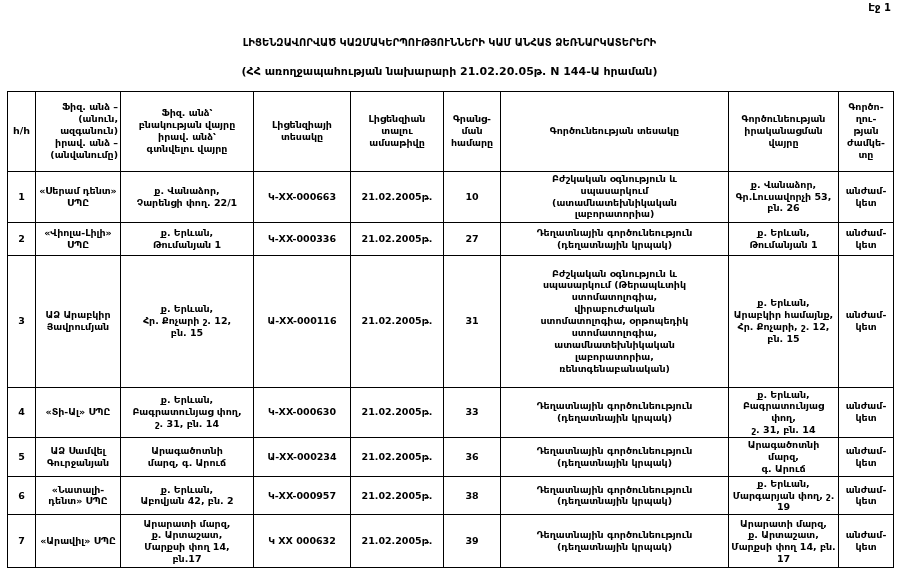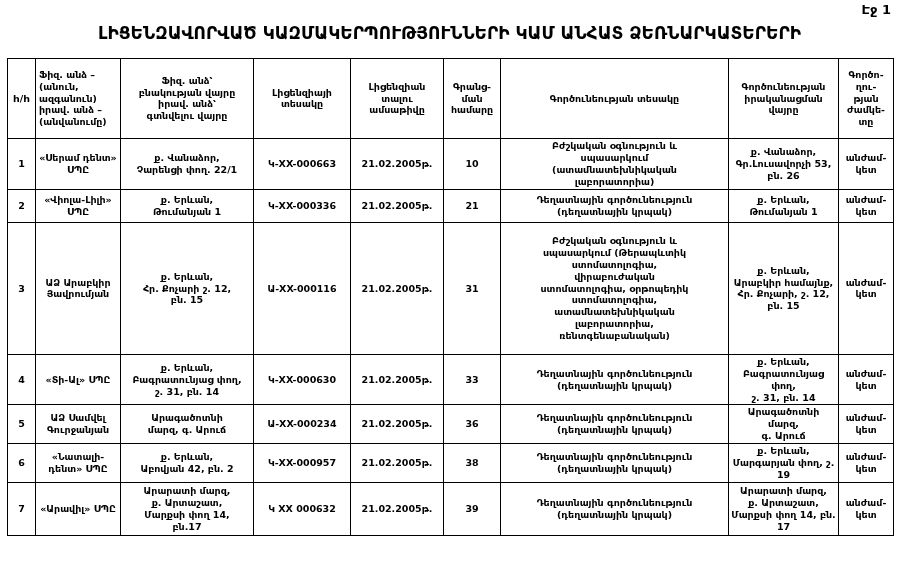--- a/index.html
+++ b/index.html
@@ -1,53 +1,54 @@
 <!DOCTYPE html>
 <html><head>
 <meta charset="utf-8">
 <style>
   html,body{margin:0;padding:0;background:#ffffff;}
   body{width:899px;height:579px;font-family:"DejaVu Sans",sans-serif;color:#000;}
   .page{position:relative;width:899px;height:579px;background:#fff;overflow:hidden;}
-  .page-num{position:absolute;top:2px;right:8px;font-size:13px;font-weight:bold;}
+  .page-num{position:absolute;top:2px;right:8px;font-size:10px;font-weight:bold;}
   .titles{text-align:center;padding-top:22px;}
-  .title-line{font-size:17px;font-weight:bold;line-height:1.35;}
+  .title-line{font-size:10px;font-weight:bold;line-height:1.35;margin-top:14px;}
   .title-cank{font-size:13px;font-weight:bold;margin-top:13px;letter-spacing:2px;}
   .subtitle{font-size:11px;font-weight:bold;margin-top:15px;}
   table.registry{border-collapse:collapse;table-layout:fixed;width:886px;margin:13px 0 0 7px;}
   table.registry th, table.registry td{
     border:1.6px solid #000;
     font-weight:bold;
     font-size:9.5px;
     line-height:1.25;
     text-align:center;
     vertical-align:middle;
     white-space:pre-line;
     padding:1px 2px;
     overflow:hidden;
   }
-  table.registry th.th-left{text-align:left;padding-left:3px;}
+  table.registry th.th-left{text-align:right;padding-left:3px;}
   thead tr{height:80px;}
   tbody tr:nth-child(1){height:51px;}
   tbody tr:nth-child(2){height:33px;}
   tbody tr:nth-child(3){height:132px;}
   tbody tr:nth-child(4){height:37px;}
   tbody tr:nth-child(5){height:31px;}
   tbody tr:nth-child(6){height:31px;}
   tbody tr:nth-child(7){height:53px;}
 </style>
 </head>
 <body>
 
 <div class="page">
 
   <div class="page-num">Էջ 1</div>
 
   <div class="titles">
     <div class="title-line">ԼԻՑԵՆԶԱՎՈՐՎԱԾ ԿԱԶՄԱԿԵՐՊՈՒԹՅՈՒՆՆԵՐԻ ԿԱՄ ԱՆՀԱՏ ՁԵՌՆԱՐԿԱՏԵՐԵՐԻ</div>
+    <div class="subtitle">(ՀՀ առողջապահության նախարարի 21.02.20.05թ. N 144-Ա հրաման)</div>
   </div>
 
   <table class="registry">
     <colgroup>
       <col style="width:28px">
       <col style="width:85px">
       <col style="width:133px">
       <col style="width:97px">
       <col style="width:93px">
       <col style="width:57px">
@@ -106,21 +107,21 @@
 կետ</td>
         </tr>
         <tr>
           <td>2</td>
           <td>«Վիոլա-Լիլի»
 ՍՊԸ</td>
           <td>ք. Երևան,
 Թումանյան 1</td>
           <td>Կ-XX-000336</td>
           <td>21.02.2005թ.</td>
-          <td>21</td>
+          <td>27</td>
           <td>Դեղատնային գործունեություն
 (դեղատնային կրպակ)</td>
           <td>ք. Երևան, Թումանյան 1</td>
           <td>անժամ-
 կետ</td>
         </tr>
         <tr>
           <td>3</td>
           <td>ԱՁ Արաբկիր
 Յավրումյան</td>

